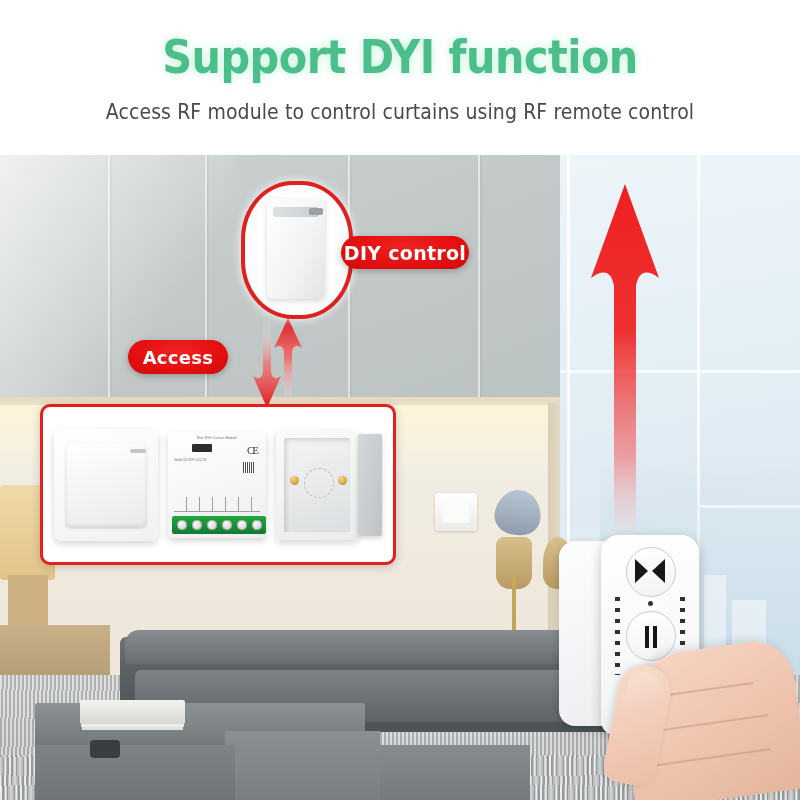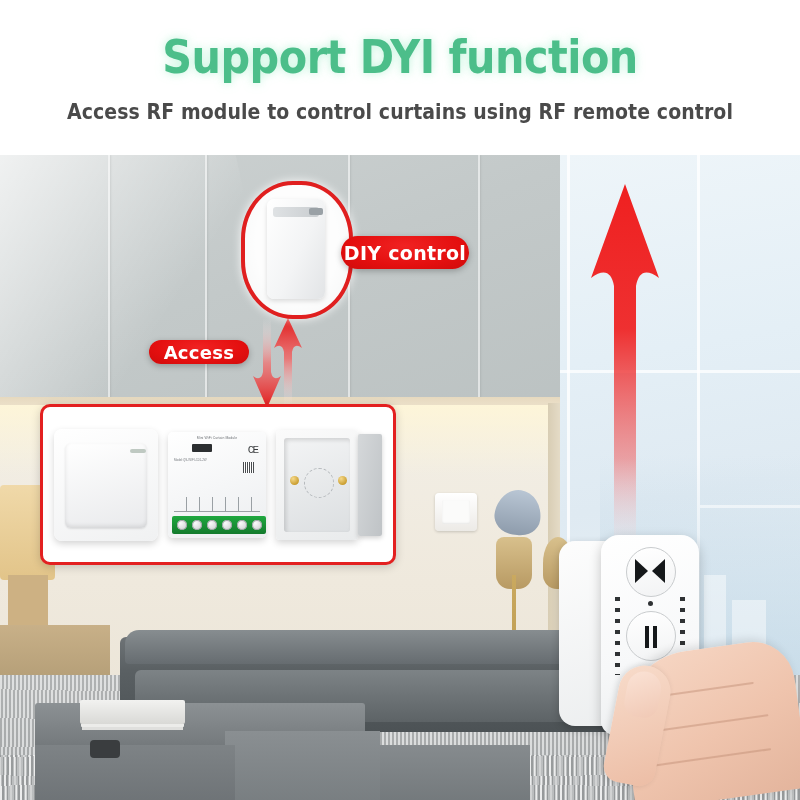--- a/index.html
+++ b/index.html
@@ -7,21 +7,21 @@
   .page{position:relative;width:800px;height:800px;background:#ffffff;}
 
   
   .header{position:absolute;left:0;top:0;width:800px;height:133px;background:#ffffff;z-index:40;}
   .title{position:absolute;left:0;top:30px;width:800px;text-align:center;
     font-family:"DejaVu Sans Condensed","Liberation Sans",sans-serif;
     font-size:46px;font-weight:bold;color:#4cbe8a;letter-spacing:-0.5px;
     text-shadow:0 0 10px rgba(140,235,190,.55);}
   .subtitle{position:absolute;left:0;top:100px;width:800px;text-align:center;
     font-family:"DejaVu Sans Condensed","Liberation Sans",sans-serif;
-    font-size:21px;font-weight:700;color:#4a4a4a;letter-spacing:.1px;}
+    font-size:21px;font-weight:400;color:#4a4a4a;letter-spacing:.1px;}
 
   
   .scene{position:absolute;left:0;top:155px;width:800px;height:645px;overflow:hidden;background:#d9dbdb;}
 
   
   .cabinets{position:absolute;left:0;top:0;width:800px;height:250px;
     background:linear-gradient(160deg,#cdd2d2 0%,#c3c9c9 40%,#b9c0c0 100%);}
   .cab-light{position:absolute;left:-40px;top:-20px;width:300px;height:300px;
     background:linear-gradient(135deg,rgba(255,255,255,.85),rgba(255,255,255,0) 65%);
     transform:rotate(-12deg);}
@@ -142,21 +142,21 @@
   .pmod{position:relative;width:98px;height:106px;
     background:linear-gradient(160deg,#ffffff,#eceef0);border-radius:5px;
     box-shadow:0 3px 7px rgba(0,0,0,.17);overflow:hidden;}
   .pmod-title{position:absolute;left:0;top:4px;width:98px;text-align:center;
     font-size:3.4px;color:#6d7175;letter-spacing:.1px;font-family:"Liberation Sans",sans-serif;}
   .pmod-specs{position:absolute;left:6px;top:26px;width:46px;font-size:3px;line-height:4.4px;
     color:#787c80;font-family:"Liberation Sans",sans-serif;}
   .pmod-lcd{position:absolute;left:24px;top:12px;width:20px;height:8px;
     background:#2c2f31;border-radius:1px;}
   .pmod-ce{position:absolute;right:9px;top:12px;font-size:11px;color:#3b3e40;
-    font-family:Liberation Mono, monospace;letter-spacing:-2px;}
+    font-family:Liberation Serif, serif;letter-spacing:-2px;}
   .pmod-qr{position:absolute;right:12px;top:30px;width:11px;height:11px;
     background:repeating-linear-gradient(90deg,#4a4d50 0 1px,#fff 1px 2px),
                repeating-linear-gradient(0deg,#4a4d50 0 1px,transparent 1px 2px);}
   .pmod-term{position:absolute;left:4px;bottom:4px;width:90px;height:18px;
     background:linear-gradient(180deg,#1fa83f,#137a2c);border-radius:2px;
     display:flex;align-items:center;justify-content:space-around;padding:0 2px;}
   .pmod-term span{width:10px;height:10px;border-radius:50%;
     background:radial-gradient(circle at 35% 32%,#fafafa,#c6c9cb);
     box-shadow:inset 0 0 0 1px #9fa3a6;}
   .pmod-lines{position:absolute;left:6px;bottom:26px;width:86px;height:14px;
@@ -210,21 +210,21 @@
     background:linear-gradient(150deg,#fbe3d6,#f0c8b4);border-radius:17px 17px 14px 14px;}
   .finger-line{position:absolute;height:1.5px;background:rgba(190,140,115,.45);border-radius:1px;}
 
   
   .badge{position:absolute;display:flex;align-items:center;justify-content:center;
     background:radial-gradient(ellipse at 50% 30%,#f02222 0%,#e40f0f 60%,#cf0b0b 100%);
     color:#ffffff;border-radius:999px;font-weight:bold;
     font-family:"DejaVu Sans","Liberation Sans",sans-serif;
     box-shadow:0 2px 6px rgba(0,0,0,.25);z-index:36;letter-spacing:.3px;}
   .badge-diy{left:341px;top:236px;width:128px;height:33px;font-size:19px;}
-  .badge-access{left:149px;top:340px;width:100px;height:24px;font-size:18px;}
+  .badge-access{left:128px;top:340px;width:100px;height:34px;font-size:18px;}
   .badge-rf{left:450px;top:739px;width:136px;height:32px;font-size:19px;}
 </style>
 </head>
 <body>
 
 <div class="page">
 
   <div class="header">
     <div class="title">Support DYI function</div>
     <div class="subtitle">Access RF module to control curtains using RF remote control</div>

